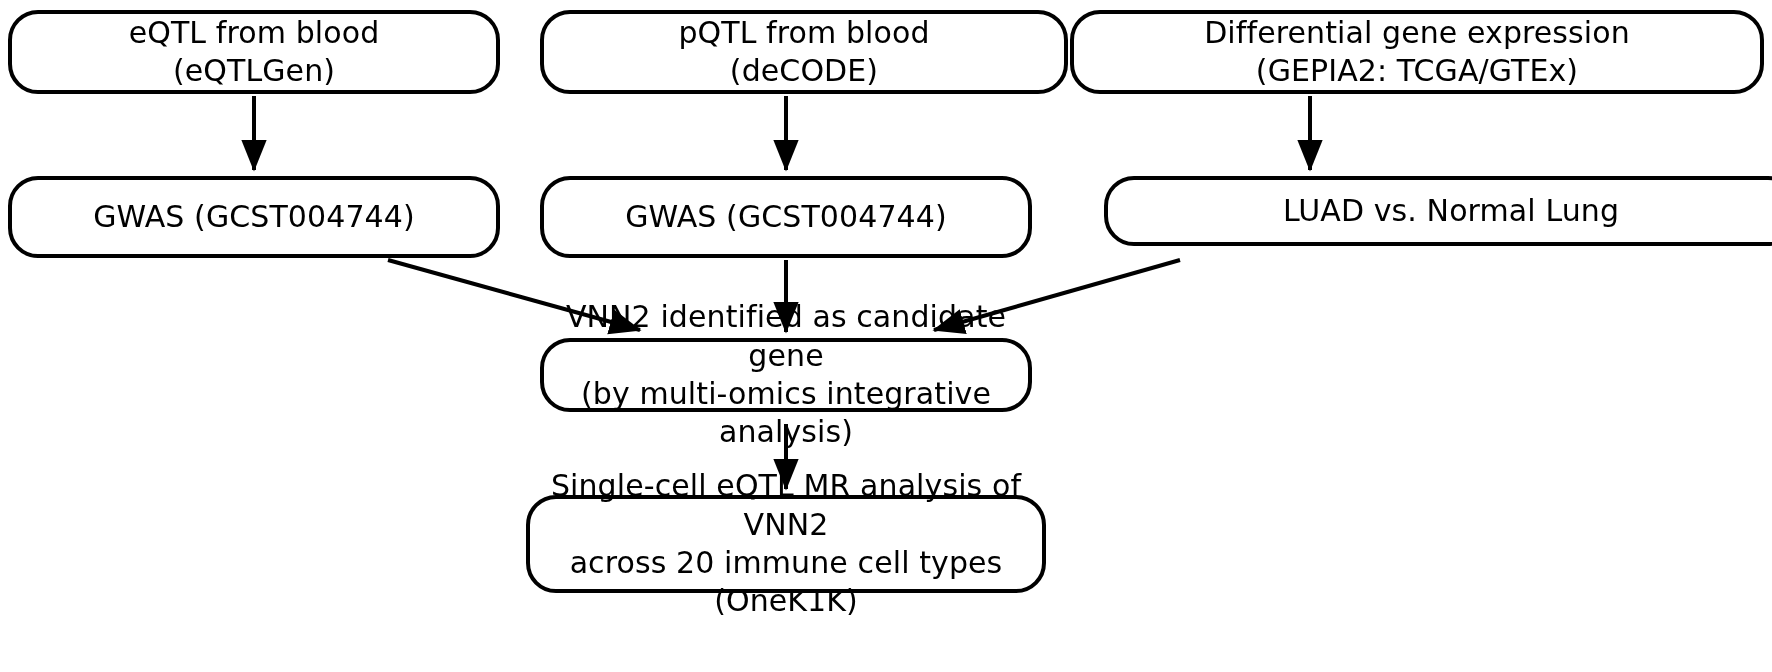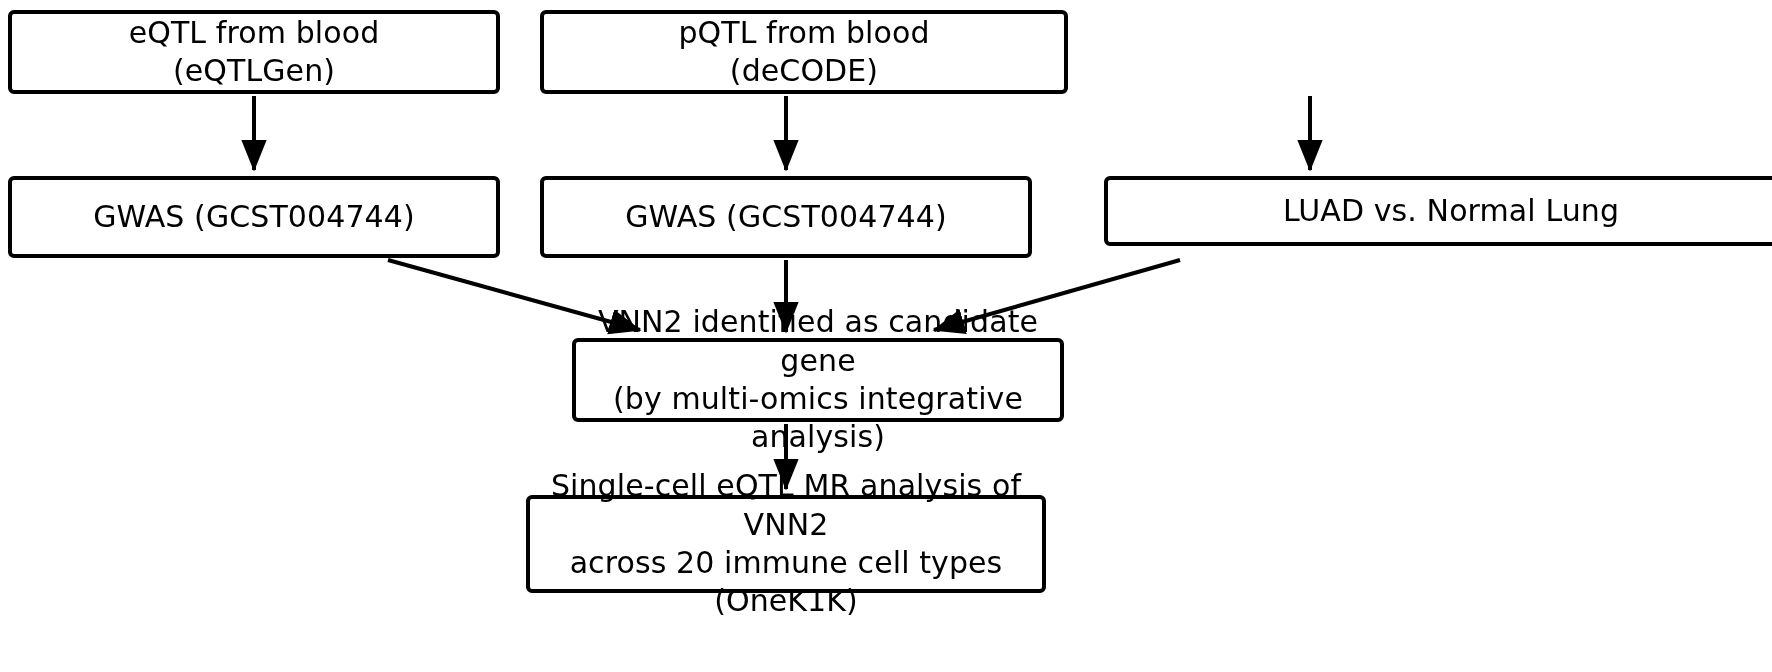--- a/index.html
+++ b/index.html
@@ -21,21 +21,21 @@
     top: 0;
     width: 1772px;
     height: 672px;
     pointer-events: none;
   }
   .node {
     position: absolute;
     box-sizing: border-box;
     background: #ffffff;
     border: 4px solid #000000;
-    border-radius: 6px;
+    border-radius: 30px;
     display: flex;
     align-items: center;
     justify-content: center;
     text-align: center;
     color: #000000;
     font-size: 30px;
     line-height: 1.28;
     letter-spacing: 0.1px;
     z-index: 2;
   }
@@ -47,21 +47,21 @@
   }
   
   #node-eqtl-source   { left: 8px;    top: 10px;  width: 492px; height: 84px; }
   #node-pqtl-source   { left: 540px;  top: 10px;  width: 528px; height: 84px; }
   #node-dge-source    { left: 1070px; top: 10px;  width: 694px; height: 84px; }
   
   #node-gwas-eqtl     { left: 8px;    top: 176px; width: 492px; height: 82px; }
   #node-gwas-pqtl     { left: 540px;  top: 176px; width: 492px; height: 82px; }
   #node-luad-normal   { left: 1104px; top: 176px; width: 694px; height: 70px; }
   
-  #node-vnn2-candidate{ left: 540px;  top: 338px; width: 492px; height: 84px; margin-left: 32px; }
+  #node-vnn2-candidate{ left: 540px;  top: 338px; width: 492px; height: 74px; }
   
   #node-sc-eqtl-mr    { left: 526px;  top: 495px; width: 520px; height: 98px; }
 </style>
 </head>
 <body>
 
 <div id="canvas">
 
   <svg id="edges" viewBox="0 0 1772 672" xmlns="http://www.w3.org/2000/svg">
     <defs>
@@ -88,20 +88,24 @@
   <div class="node" id="node-eqtl-source">
     <span class="label">eQTL from blood
 (eQTLGen)</span>
   </div>
 
   <div class="node" id="node-pqtl-source">
     <span class="label">pQTL from blood
 (deCODE)</span>
   </div>
 
+  <div class="node" id="node-dge-source">
+    <span class="label">Differential gene expression
+(GEPIA2: TCGA/GTEx)</span>
+  </div>
 
   <div class="node" id="node-gwas-eqtl">
     <span class="label">GWAS (GCST004744)</span>
   </div>
 
   <div class="node" id="node-gwas-pqtl">
     <span class="label">GWAS (GCST004744)</span>
   </div>
 
   <div class="node" id="node-luad-normal">

